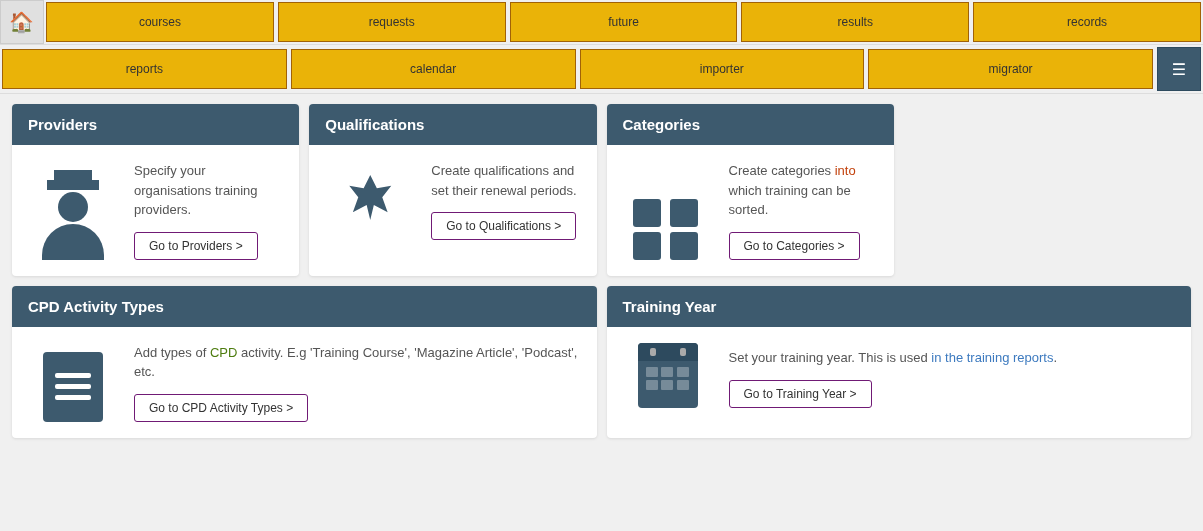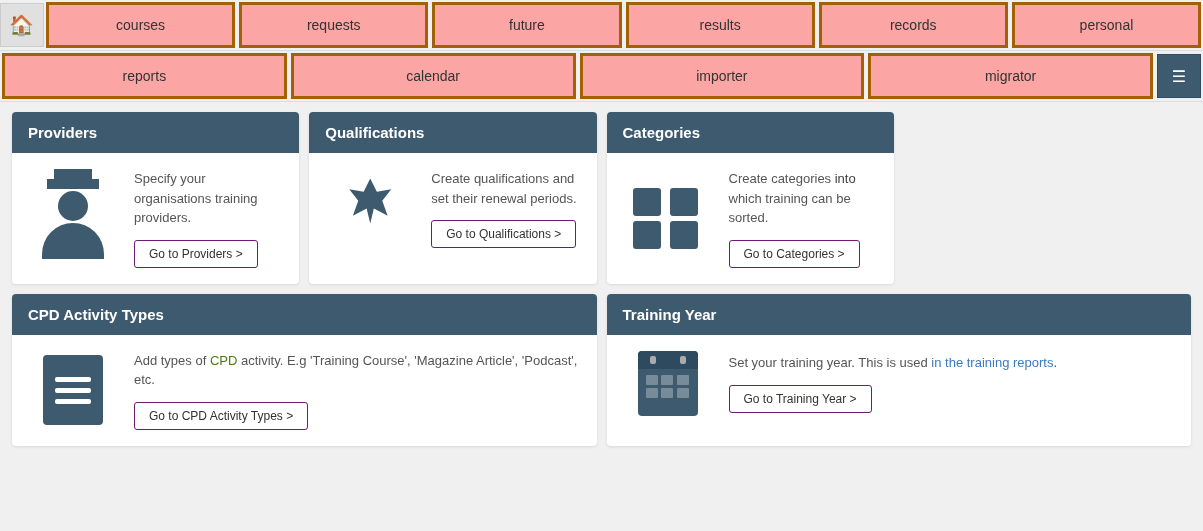--- a/index.html
+++ b/index.html
@@ -14,22 +14,22 @@
     .home-btn {
       width: 44px; height: 44px;
       background: #e0e0e0; border: 1px solid #ccc;
       display: flex; align-items: center; justify-content: center;
       cursor: pointer; flex-shrink: 0;
     }
     .home-icon { font-size: 20px; color: #555; }
     .nav-item {
       flex: 1; text-align: center;
       padding: 12px 8px;
-      background: #fca5a5; border: 3px solid #a16207;
-      cursor: pointer; color: #333; font-size: 14px;
+      background: #eab308; border: 1px solid #a16207;
+      cursor: pointer; color: #333; font-size: 12px;
       margin: 2px;
     }
 
     .second-nav {
       display: flex; align-items: center;
       background: #f0f0f0;
       padding: 0;
       border-bottom: 1px solid #ddd;
       justify-content: flex-end;
     }
@@ -57,34 +57,34 @@
     .card {
       background: white; border-radius: 4px;
       overflow: hidden; box-shadow: 0 1px 3px rgba(0,0,0,0.1);
     }
     .card-header {
       background: #3d5a6e; color: white;
       padding: 12px 16px; font-size: 15px; font-weight: bold;
     }
     .card-body {
       padding: 16px;
-      display: flex; align-items: center; gap: 16px;
+      display: flex; align-items: flex-end; gap: 16px;
     }
     .card-icon-area {
       flex-shrink: 0; width: 90px;
       display: flex; align-items: center; justify-content: center;
     }
     .card-text { flex: 1; }
     .card-text p {
       color: #555; font-size: 13px; line-height: 1.5;
       margin-bottom: 12px;
     }
     .cpd-link { color: #4d7c0f; }
     .training-link { color: #3d7abf; }
-    .into-link { color: #404040; }
+    .into-link { color: #c2410c; }
 
     .card-btn {
       display: inline-block;
       padding: 6px 14px;
       background: white; border: 1px solid #701a75;
       border-radius: 3px; color: #333; font-size: 12px;
       cursor: pointer; text-align: center;
     }
 
     
@@ -161,21 +161,20 @@
 
 <div class="top-nav">
   <div class="home-btn">
     <span class="home-icon">🏠</span>
   </div>
   <div class="nav-item">courses</div>
   <div class="nav-item">requests</div>
   <div class="nav-item">future</div>
   <div class="nav-item">results</div>
   <div class="nav-item">records</div>
-  <div class="nav-item">personal</div>
 </div>
 
 <div class="second-nav">
   <div class="nav-item">reports</div>
   <div class="nav-item">calendar</div>
   <div class="nav-item">importer</div>
   <div class="nav-item">migrator</div>
   <div class="filter-btn">
     <span class="filter-icon">☰</span>
   </div>

